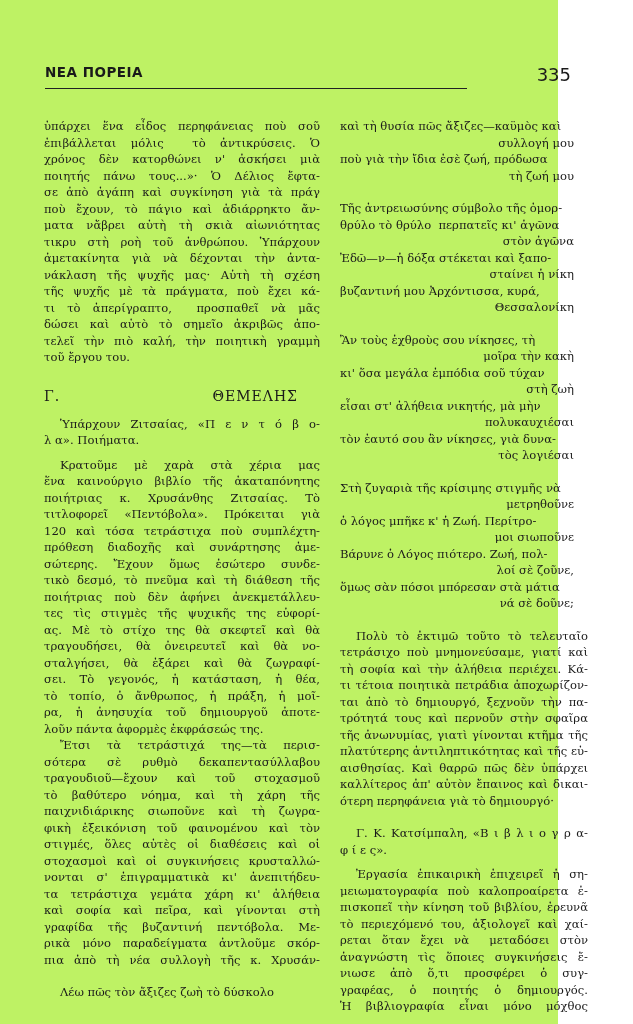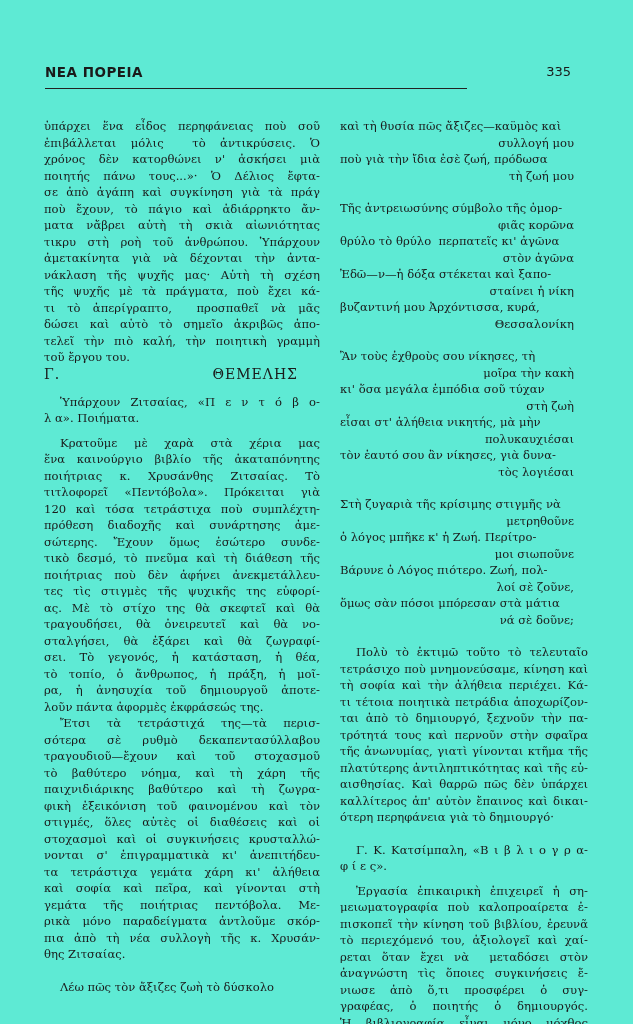--- a/index.html
+++ b/index.html
@@ -1,30 +1,30 @@
 <!DOCTYPE html>
 <html><head>
 <meta charset="utf-8">
 <style>
   html, body { margin:0; padding:0; background:#ffffff; }
   body { width:633px; height:1024px; position:relative; overflow:hidden; color:#1a1a1a; }
-  .page { position:absolute; left:0; top:0; width:633px; height:1024px; background:#5eead4; }
+  .page { position:absolute; left:0; top:0; width:558px; height:1024px; background:#bef264; }
   .running-head { position:absolute; left:45px; top:64px; width:526px; height:18px; }
   .journal-title { position:absolute; left:0; top:0; font-family:"DejaVu Sans", sans-serif; font-weight:bold; font-size:13.5px; letter-spacing:0.5px; }
-  .page-number { position:absolute; right:0; top:0; font-family:"DejaVu Sans", sans-serif; font-size:13px; }
+  .page-number { position:absolute; right:0; top:0; font-family:"DejaVu Sans", sans-serif; font-size:18px; }
   .head-rule { position:absolute; left:45px; top:88px; width:422px; height:0; border-top:1.5px solid #222; }
   .col { position:absolute; top:118px; font-family:"DejaVu Serif", serif; font-size:11.6px; line-height:16.5px; }
   .col-left { left:44px; width:276px; }
   .col-right { left:340px; width:248px; }
   .line { white-space:pre; display:block; height:16.5px; text-align:justify; text-align-last:justify; }
   .line.last { text-align-last:left; }
   .line.indent { padding-left:16px; }
   .gap { height:16px; }
   .gap-s { height:8px; }
-  .signature { font-size:14px; letter-spacing:1px; text-align:right; padding-right:22px; height:20px; }
+  .signature { font-size:14px; letter-spacing:1px; text-align:right; padding-right:22px; height:20px;margin-top:22px; }
   .verse .line { text-align:center; text-align-last:left; }
   .verse .line.cont { text-align:right; text-align-last:right; padding-right:14px; }
   .verse-left .line { padding-left:16px; }
 </style>
 </head>
 <body>
 
 <div class="page">
 
   <div class="running-head">
@@ -75,49 +75,47 @@
         <span class="line">σει. Τὸ γεγονός, ἡ κατάσταση, ἡ θέα,</span>
         <span class="line">τὸ τοπίο, ὁ ἄνθρωπος, ἡ πράξη, ἡ μοῖ-</span>
         <span class="line">ρα, ἡ ἀνησυχία τοῦ δημιουργοῦ ἀποτε-</span>
         <span class="line last">λοῦν πάντα ἀφορμὲς ἐκφράσεώς της.</span>
       </div>
     <div id="l-body2">
         <span class="line indent">Ἔτσι τὰ τετράστιχά της—τὰ περισ-</span>
         <span class="line">σότερα σὲ ρυθμὸ δεκαπεντασύλλαβου</span>
         <span class="line">τραγουδιοῦ—ἔχουν καὶ τοῦ στοχασμοῦ</span>
         <span class="line">τὸ βαθύτερο νόημα, καὶ τὴ χάρη τῆς</span>
-        <span class="line">παιχνιδιάρικης βαθύτερο καὶ τὴ ζωγρα-</span>
+        <span class="line">παιχνιδιάρικης σιωποῦνε καὶ τὴ ζωγρα-</span>
         <span class="line">φικὴ ἐξεικόνιση τοῦ φαινομένου καὶ τὸν</span>
         <span class="line">στιγμές, ὅλες αὐτὲς οἱ διαθέσεις καὶ οἱ</span>
         <span class="line">στοχασμοὶ καὶ οἱ συγκινήσεις κρυσταλλώ-</span>
         <span class="line">νονται σ' ἐπιγραμματικὰ κι' ἀνεπιτήδευ-</span>
         <span class="line">τα τετράστιχα γεμάτα χάρη κι' ἀλήθεια</span>
         <span class="line">καὶ σοφία καὶ πεῖρα, καὶ γίνονται στὴ</span>
-        <span class="line">γεμάτα τῆς ποιήτριας πεντόβολα. Με-</span>
+        <span class="line">γραφίδα τῆς βυζαντινή πεντόβολα. Με-</span>
         <span class="line">ρικὰ μόνο παραδείγματα ἀντλοῦμε σκόρ-</span>
         <span class="line">πια ἀπὸ τὴ νέα συλλογὴ τῆς κ. Χρυσάν-</span>
-        <span class="line last">θης Ζιτσαίας.</span>
       </div>
     <div class="gap"></div>
     <div class="verse verse-left" id="l-verse">
         <span class="line">Λέω πῶς τὸν ἄξιζες ζωὴ τὸ δύσκολο</span>
       </div>
   </div>
 
   <div class="col col-right">
     <div class="verse" id="r-v1">
         <span class="line">καὶ τὴ θυσία πῶς ἄξιζες—καϋμὸς καὶ</span>
         <span class="line cont">συλλογή μου</span>
         <span class="line">ποὺ γιὰ τὴν ἴδια ἐσὲ ζωή, πρόδωσα</span>
         <span class="line cont">τὴ ζωή μου</span>
       </div>
     <div class="gap"></div>
     <div class="verse" id="r-v2">
         <span class="line">Τῆς ἀντρειωσύνης σύμβολο τῆς ὀμορ-</span>
-        <span class="line cont">φιᾶς κορῶνα</span>
         <span class="line">θρύλο τὸ θρύλο  περπατεῖς κι' ἀγῶνα</span>
         <span class="line cont">στὸν ἀγῶνα</span>
         <span class="line">Ἐδῶ—ν—ἡ δόξα στέκεται καὶ ξαπο-</span>
         <span class="line cont">σταίνει ἡ νίκη</span>
         <span class="line">βυζαντινή μου Ἀρχόντισσα, κυρά,</span>
         <span class="line cont">Θεσσαλονίκη</span>
       </div>
     <div class="gap"></div>
     <div class="verse" id="r-v3">
         <span class="line">Ἂν τοὺς ἐχθροὺς σου νίκησες, τὴ</span>
@@ -136,21 +134,21 @@
         <span class="line">ὁ λόγος μπῆκε κ' ἡ Ζωή. Περίτρο-</span>
         <span class="line cont">μοι σιωποῦνε</span>
         <span class="line">Βάρυνε ὁ Λόγος πιότερο. Ζωή, πολ-</span>
         <span class="line cont">λοί σὲ ζοῦνε,</span>
         <span class="line">ὅμως σὰν πόσοι μπόρεσαν στὰ μάτια</span>
         <span class="line cont">νά σὲ δοῦνε;</span>
       </div>
     <div class="gap"></div>
     <div id="r-comm">
         <span class="line indent">Πολὺ τὸ ἐκτιμῶ τοῦτο τὸ τελευταῖο</span>
-        <span class="line">τετράσιχο ποὺ μνημονεύσαμε, κίνηση καὶ</span>
+        <span class="line">τετράσιχο ποὺ μνημονεύσαμε, γιατί καὶ</span>
         <span class="line">τὴ σοφία καὶ τὴν ἀλήθεια περιέχει. Κά-</span>
         <span class="line">τι τέτοια ποιητικὰ πετράδια ἀποχωρίζον-</span>
         <span class="line">ται ἀπὸ τὸ δημιουργό, ξεχνοῦν τὴν πα-</span>
         <span class="line">τρότητά τους καὶ περνοῦν στὴν σφαῖρα</span>
         <span class="line">τῆς ἀνωνυμίας, γιατὶ γίνονται κτῆμα τῆς</span>
         <span class="line">πλατύτερης ἀντιληπτικότητας καὶ τῆς εὐ-</span>
         <span class="line">αισθησίας. Καὶ θαρρῶ πῶς δὲν ὑπάρχει</span>
         <span class="line">καλλίτερος ἀπ' αὐτὸν ἔπαινος καὶ δικαι-</span>
         <span class="line last">ότερη περηφάνεια γιὰ τὸ δημιουργό·</span>
       </div>

